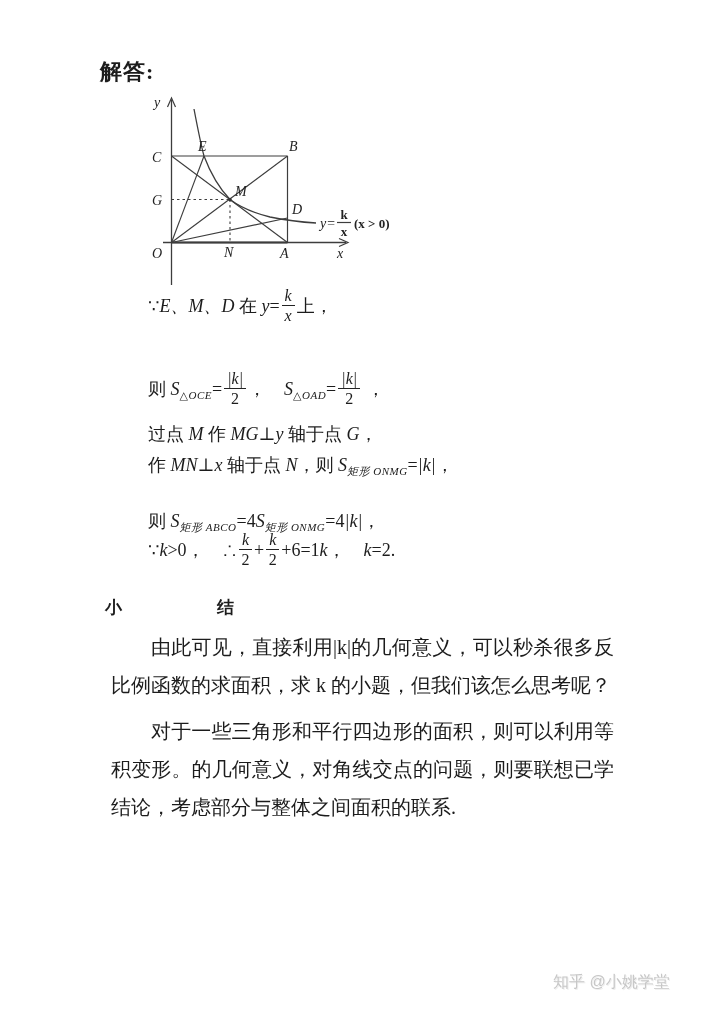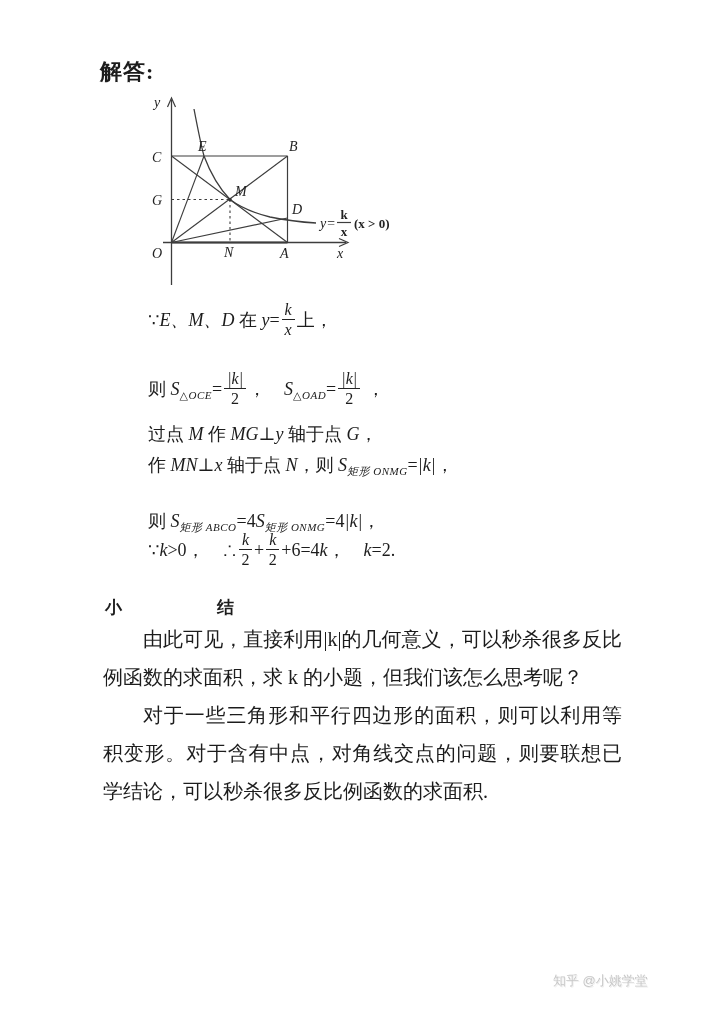--- a/index.html
+++ b/index.html
@@ -36,24 +36,24 @@
   .frac .den { display:block; padding-top:1px; }
   .summary-title {
     position:absolute; left:105px; top:596px;
     font-size:17px; font-weight:bold;
   }
   .summary-title .t2 { display:inline-block; margin-left:95px; }
   .bodytext {
     position:absolute; left:103px; top:620px; width:519px;
     font-size:20px; line-height:38px; text-align:justify;
   }
-  .bodytext p { text-indent:2em; margin:0; }
+  .bodytext p { text-indent:2em; margin:8px; }
   .watermark {
     position:absolute; left:553px; top:972px;
-    font-size:13px; color:#c7c7c7;
+    font-size:16px; color:#c7c7c7;
     font-family:"Liberation Sans","DejaVu Sans",sans-serif;
     text-shadow:1px 1px 0 #efefef;
   }
 </style>
 </head>
 <body>
 
 <div class="heading">解答:</div>
 
 <svg class="diagram" width="280" height="205" viewBox="0 0 280 205" xmlns="http://www.w3.org/2000/svg">
@@ -92,46 +92,46 @@
 
   <g>
     <text x="180" y="143">y=</text>
     <line x1="197" y1="137.5" x2="211" y2="137.5" stroke-width="1.2"></line>
     <text class="roman" x="204" y="134" text-anchor="middle">k</text>
     <text class="roman" x="204" y="151" text-anchor="middle">x</text>
     <text class="roman" x="214" y="143">(x &gt; 0)</text>
   </g>
 </svg>
 
-<div class="mline" style="top:298px">
+<div class="mline" style="top:284px">
   <span>∵</span><span class="it">E、M、D</span><span> 在 </span><span class="it">y</span><span>=</span><span class="frac"><span class="num it">k</span><span class="den it">x</span></span><span>上，</span>
 </div>
 
 <div class="mline" style="top:367px">
   <span>则 </span><span class="it">S</span><sub class="sb">△OCE</sub><span>=</span><span class="frac"><span class="num it">|k|</span><span class="den">2</span></span><span>， </span><span class="it">S</span><sub class="sb">△OAD</sub><span>=</span><span class="frac"><span class="num it">|k|</span><span class="den">2</span></span><span> ，</span>
 </div>
 
 <div class="mline" style="top:412px">
   <span>过点 </span><span class="it">M</span><span> 作 </span><span class="it">MG</span><span>⊥</span><span class="it">y</span><span> 轴于点 </span><span class="it">G</span><span>，</span>
 </div>
 
 <div class="mline" style="top:443px">
   <span>作 </span><span class="it">MN</span><span>⊥</span><span class="it">x</span><span> 轴于点 </span><span class="it">N</span><span>，则 </span><span class="it">S</span><sub class="sb">矩形 ONMG</sub><span>=</span><span class="it">|k|</span><span>，</span>
 </div>
 
 <div class="mline" style="top:499px">
   <span>则 </span><span class="it">S</span><sub class="sb">矩形 ABCO</sub><span>=4</span><span class="it">S</span><sub class="sb">矩形 ONMG</sub><span>=4</span><span class="it">|k|</span><span>，</span>
 </div>
 
 <div class="mline" style="top:528px">
-  <span>∵</span><span class="it">k</span><span>&gt;0， </span><span>∴</span><span class="frac"><span class="num it">k</span><span class="den">2</span></span><span>+</span><span class="frac"><span class="num it">k</span><span class="den">2</span></span><span>+6=4</span><span class="it">k</span><span>， </span><span class="it">k</span><span>=2.</span>
+  <span>∵</span><span class="it">k</span><span>&gt;0， </span><span>∴</span><span class="frac"><span class="num it">k</span><span class="den">2</span></span><span>+</span><span class="frac"><span class="num it">k</span><span class="den">2</span></span><span>+6=1</span><span class="it">k</span><span>， </span><span class="it">k</span><span>=2.</span>
 </div>
 
 <div class="summary-title">
   <span class="t1">小</span><span class="t2">结</span>
 </div>
 
 <div class="bodytext">
   <p>由此可见，直接利用|k|的几何意义，可以秒杀很多反比例函数的求面积，求 k 的小题，但我们该怎么思考呢？</p>
-  <p>对于一些三角形和平行四边形的面积，则可以利用等积变形。对于含有中点，对角线交点的问题，则要联想已学结论，可以秒杀很多反比例函数的求面积.</p>
+  <p>对于一些三角形和平行四边形的面积，则可以利用等积变形。的几何意义，对角线交点的问题，则要联想已学结论，考虑部分与整体之间面积的联系.</p>
 </div>
 
 <div class="watermark">知乎 @小姚学堂</div>
 
 </body></html>

